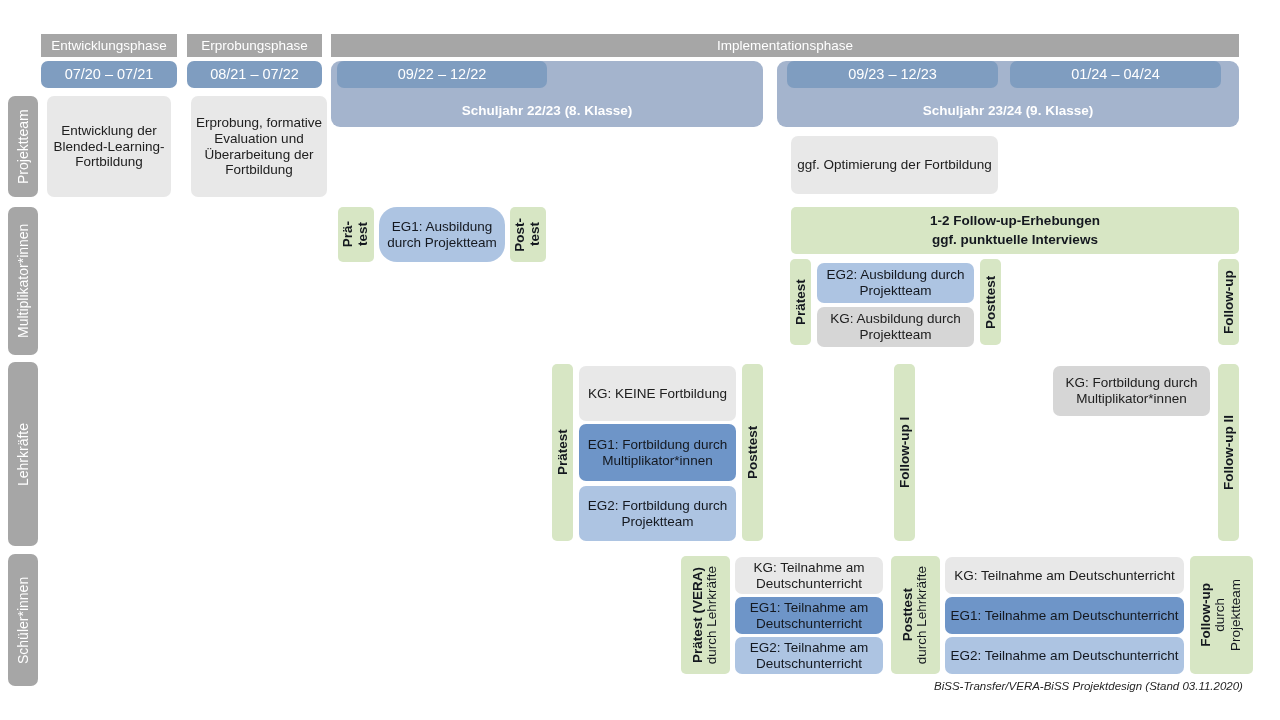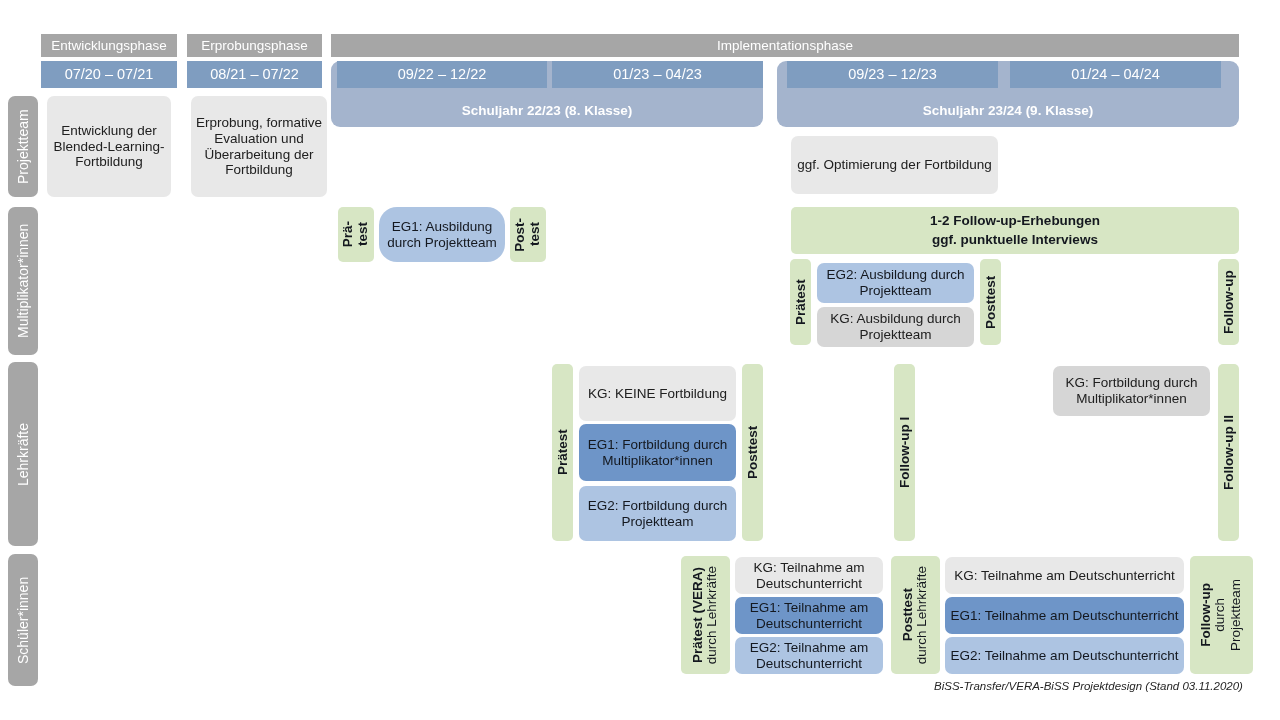--- a/index.html
+++ b/index.html
@@ -18,21 +18,21 @@
   .box{
     display:flex;align-items:center;justify-content:center;
     text-align:center;
     border-radius:7px;
     line-height:1.18;
     padding:2px 4px;
   }
 
   
   .c-phasehdr{background:#a6a6a6;color:#ffffff;border-radius:0;font-size:13.5px;}
-  .c-date{background:#7f9dc0;color:#ffffff;font-size:14.5px;border-radius:0;}
+  .c-date{background:#7f9dc0;color:#ffffff;font-size:14.5px;border-radius:7px;}
   .c-schuljahr{background:#a4b4cd;color:#ffffff;font-weight:bold;font-size:13.5px;border-radius:9px;}
   .c-gray{background:#e8e8e8;color:#202020;font-size:13.5px;}
   .c-gray2{background:#d6d6d6;color:#202020;font-size:13.5px;}
   .c-eg1{background:#6e95c8;color:#14181f;font-size:13.5px;}
   .c-eg2{background:#adc4e2;color:#14181f;font-size:13.5px;}
   .c-green{background:#d7e6c4;color:#14181f;border-radius:5px;font-size:13.5px;}
   .c-side{background:#a6a6a6;color:#ffffff;border-radius:7px;font-size:14px;}
 
   
   .vert{
@@ -85,23 +85,20 @@
   <div class="abs box c-date" style="left:187px;top:61px;width:135px;height:27px;">
     <span>08/21 – 07/22</span>
   </div>
 
   <div class="abs box c-schuljahr" style="left:331px;top:61px;width:432px;height:66px;align-items:flex-end;padding-bottom:8px;">
     <span>Schuljahr 22/23 (8. Klasse)</span>
   </div>
   <div class="abs box c-date" style="left:337px;top:61px;width:210px;height:27px;">
     <span>09/22 – 12/22</span>
   </div>
-  <div class="abs box c-date" style="left:552px;top:61px;width:211px;height:27px;">
-    <span>01/23 – 04/23</span>
-  </div>
 
   <div class="abs box c-schuljahr" style="left:777px;top:61px;width:462px;height:66px;align-items:flex-end;padding-bottom:8px;">
     <span>Schuljahr 23/24 (9. Klasse)</span>
   </div>
   <div class="abs box c-date" style="left:787px;top:61px;width:211px;height:27px;">
     <span>09/23 – 12/23</span>
   </div>
   <div class="abs box c-date" style="left:1010px;top:61px;width:211px;height:27px;">
     <span>01/24 – 04/24</span>
   </div>

